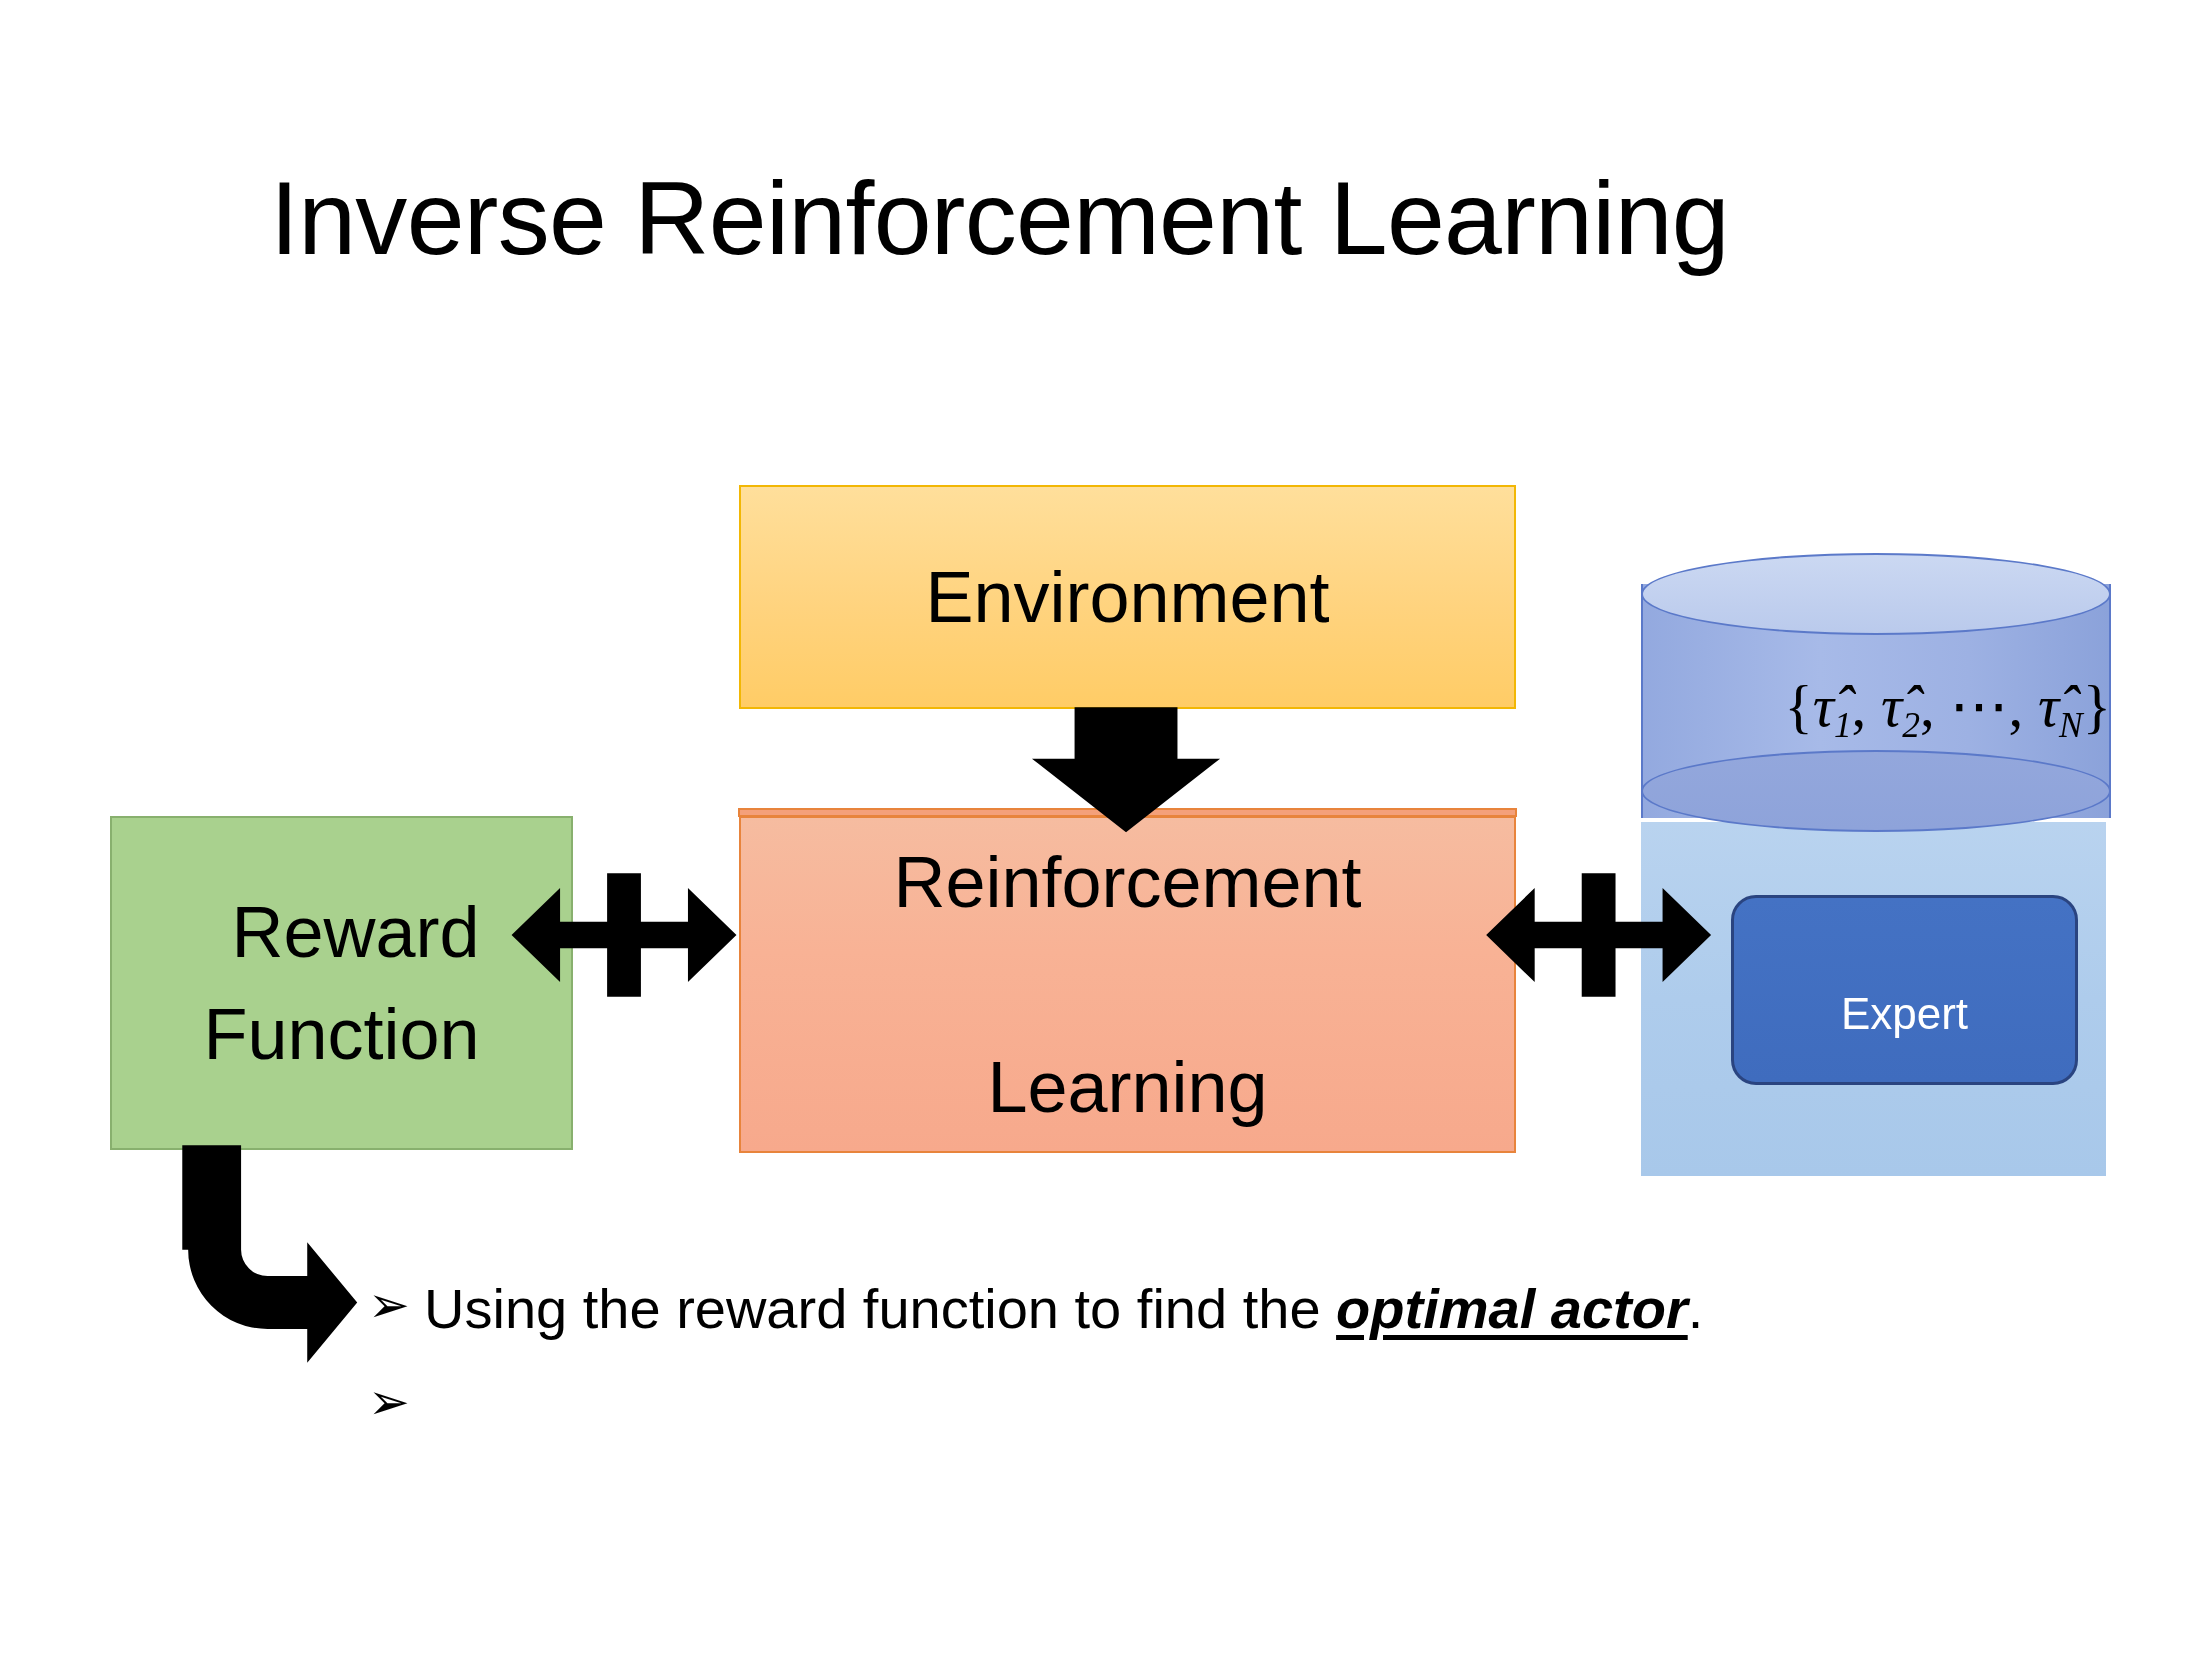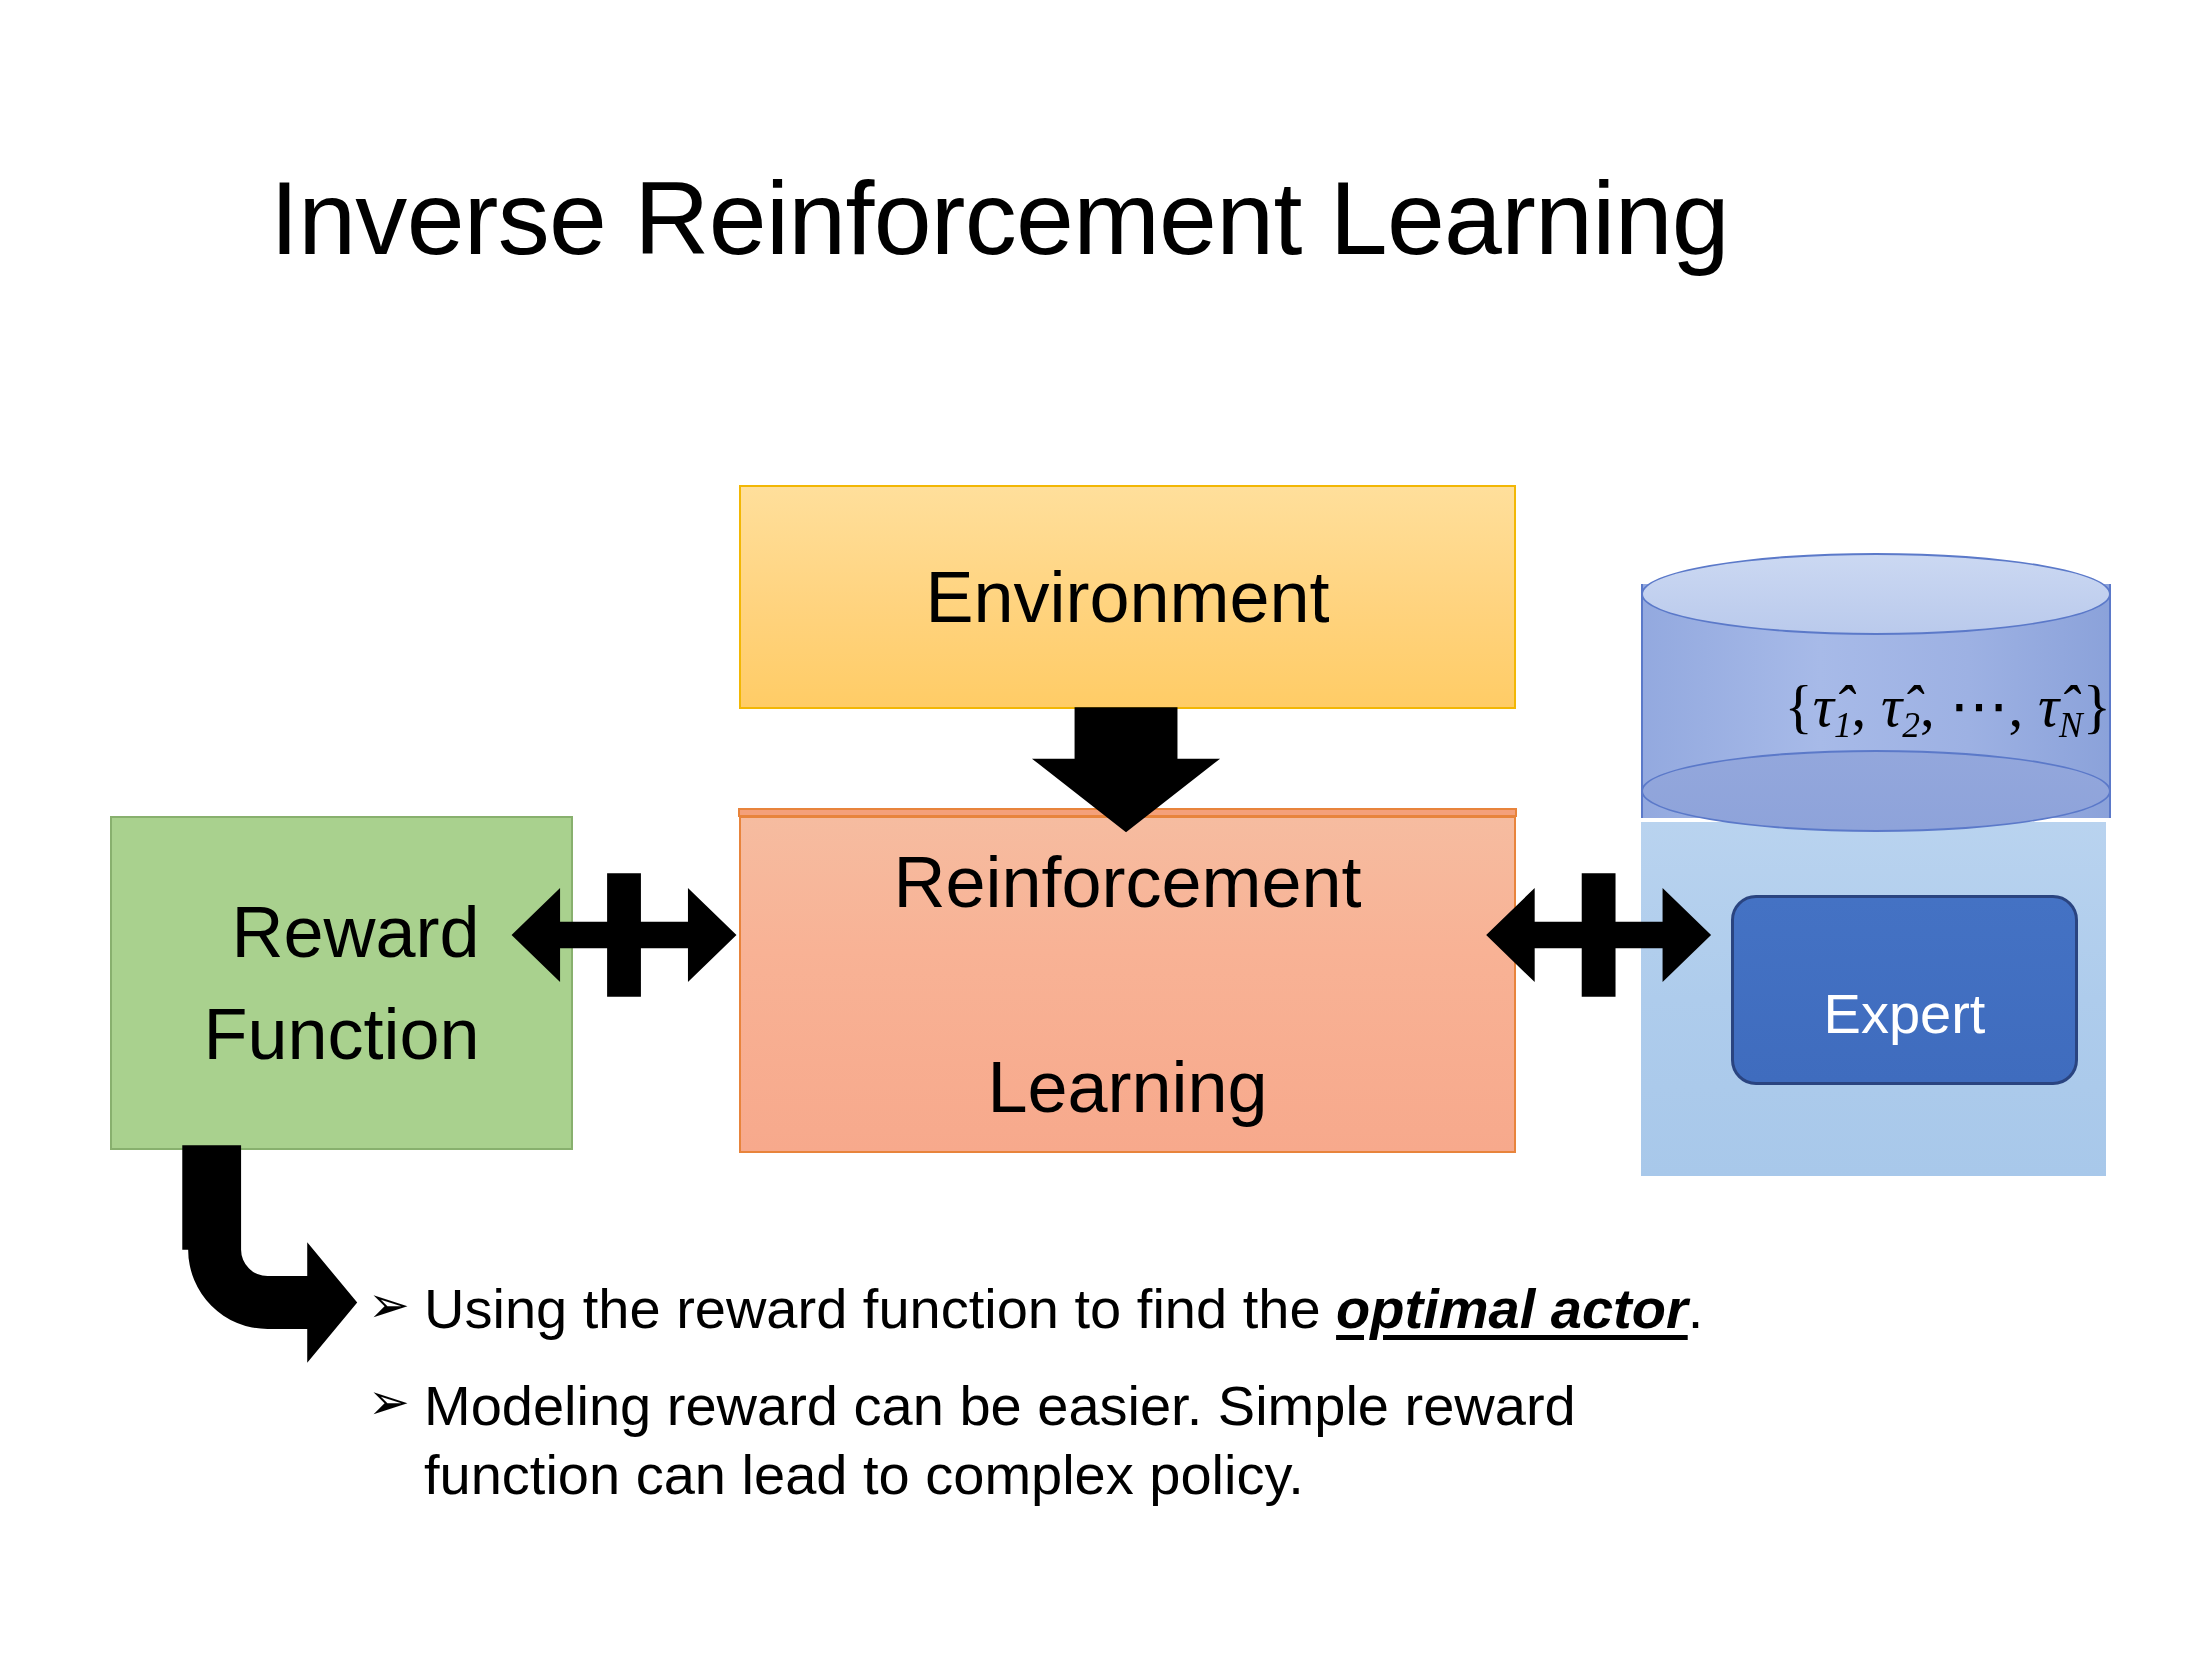--- a/index.html
+++ b/index.html
@@ -78,21 +78,21 @@
     position:absolute;left:1641px;top:822px;width:465px;height:354px;
     background:linear-gradient(180deg,#B9D3EF 0%,#AECCEC 50%,#A8C8EA 100%);
   }
   #expert-box{
     position:absolute;left:1731px;top:895px;width:347px;height:190px;
     border-radius:25px;
     background:linear-gradient(180deg,#4472C4 0%,#3F6CBE 100%);
     border:3.7px solid #2A4480;box-sizing:border-box;
     display:flex;align-items:center;justify-content:center;
   }
-  #expert-box .lbl{color:#fff;font-size:56px;margin-top:47px;}
+  #expert-box .lbl{color:#fff;font-size:44px;margin-top:47px;}
 
   
   .svg-layer{position:absolute;inset:0;width:2205px;height:1654px;
              pointer-events:none;overflow:visible;}
 
   
   #bullets{position:absolute;left:368px;top:1275px;width:1691px;}
   .bullet{display:flex;align-items:flex-start;margin-bottom:29px;}
   .bullet .marker{font-size:50px;line-height:1.22;width:56px;flex:0 0 56px;color:#000;}
   .bullet .btext{font-size:56px;line-height:1.22;color:#000;}
@@ -178,19 +178,18 @@
 
   <div id="bullets">
 
     <div class="bullet">
       <span class="marker">➢</span>
       <span class="btext"><span>Using the reward function to find the </span><span class="em-strong">optimal actor</span><span>.</span></span>
     </div>
 
     <div class="bullet">
       <span class="marker">➢</span>
-      <span class="btext"><span>Modeling reward can be easier. Simple reward</span><br><span>function can lead to complex policy.</span></span>
     </div>
 
   </div>
 
 </div>
 
 
 </body></html>

